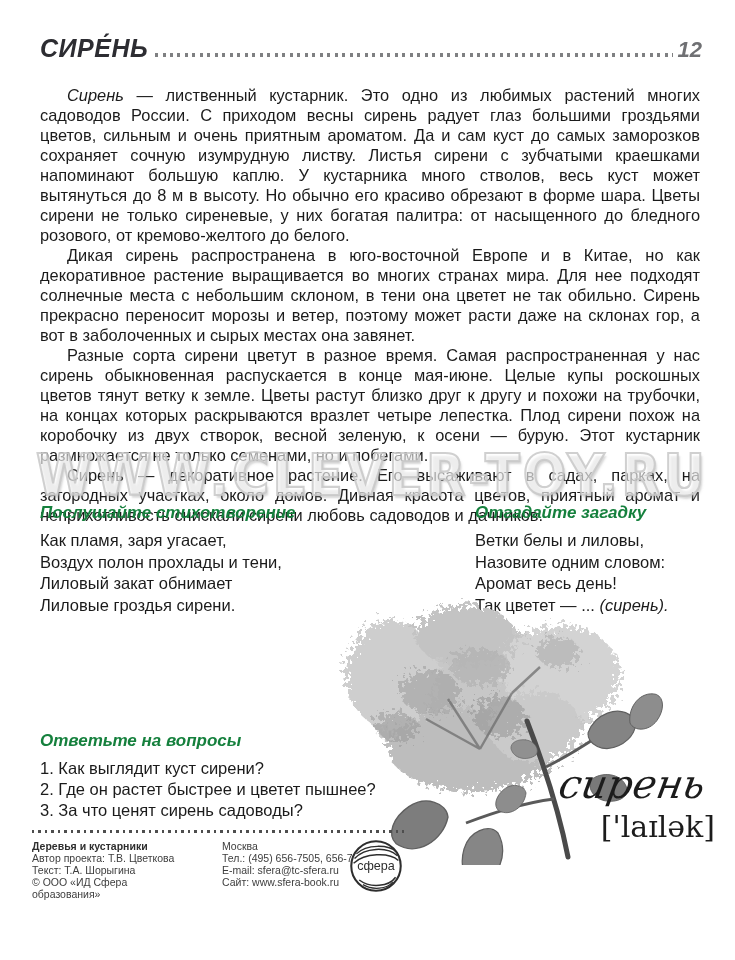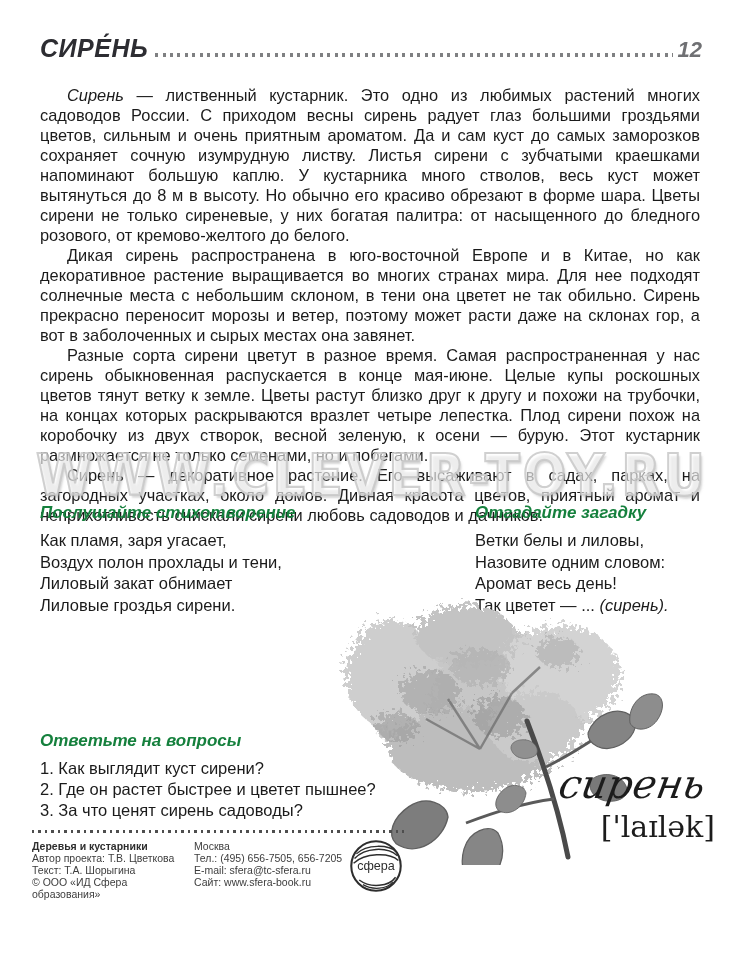--- a/index.html
+++ b/index.html
@@ -39,21 +39,21 @@
   
   .vocab{position:absolute;top:763px;right:20px;width:220px;text-align:right;}
   .vocab-script{font-family:"DejaVu Serif",serif;font-style:italic;font-size:40px;line-height:1.05;
     transform:skewX(-10deg);margin-right:10px;color:#1c1c1c;}
   .vocab-en{font-size:27px;font-weight:bold;letter-spacing:.5px;margin:7px 16px 0 0;color:#222;}
   .vocab-tr{font-family:"DejaVu Serif",serif;font-size:30px;margin-top:4px;color:#1c1c1c;}
   
   .footer{position:absolute;top:830px;left:32px;width:372px;}
   .footer-dots{height:3px;margin-bottom:7px;
     background-image:repeating-linear-gradient(90deg,#4e4e4e 0 2.2px,transparent 2.2px 6.5px);}
-  .footer-cols{display:flex;font-size:10.5px;line-height:12px;color:#3d3d3d;}
+  .footer-cols{display:flex;font-size:10.5px;line-height:12px;color:#3d3d3d;gap:28px;}
   .fcol1{flex:0 0 158px;}
   .fcol2{flex:1;margin-left:4px;}
   .fseries{font-weight:bold;color:#2e2e2e;}
   .logo{position:absolute;left:316px;top:8px;width:56px;height:56px;}
 </style>
 </head>
 <body>
 
 <div class="page">
 

